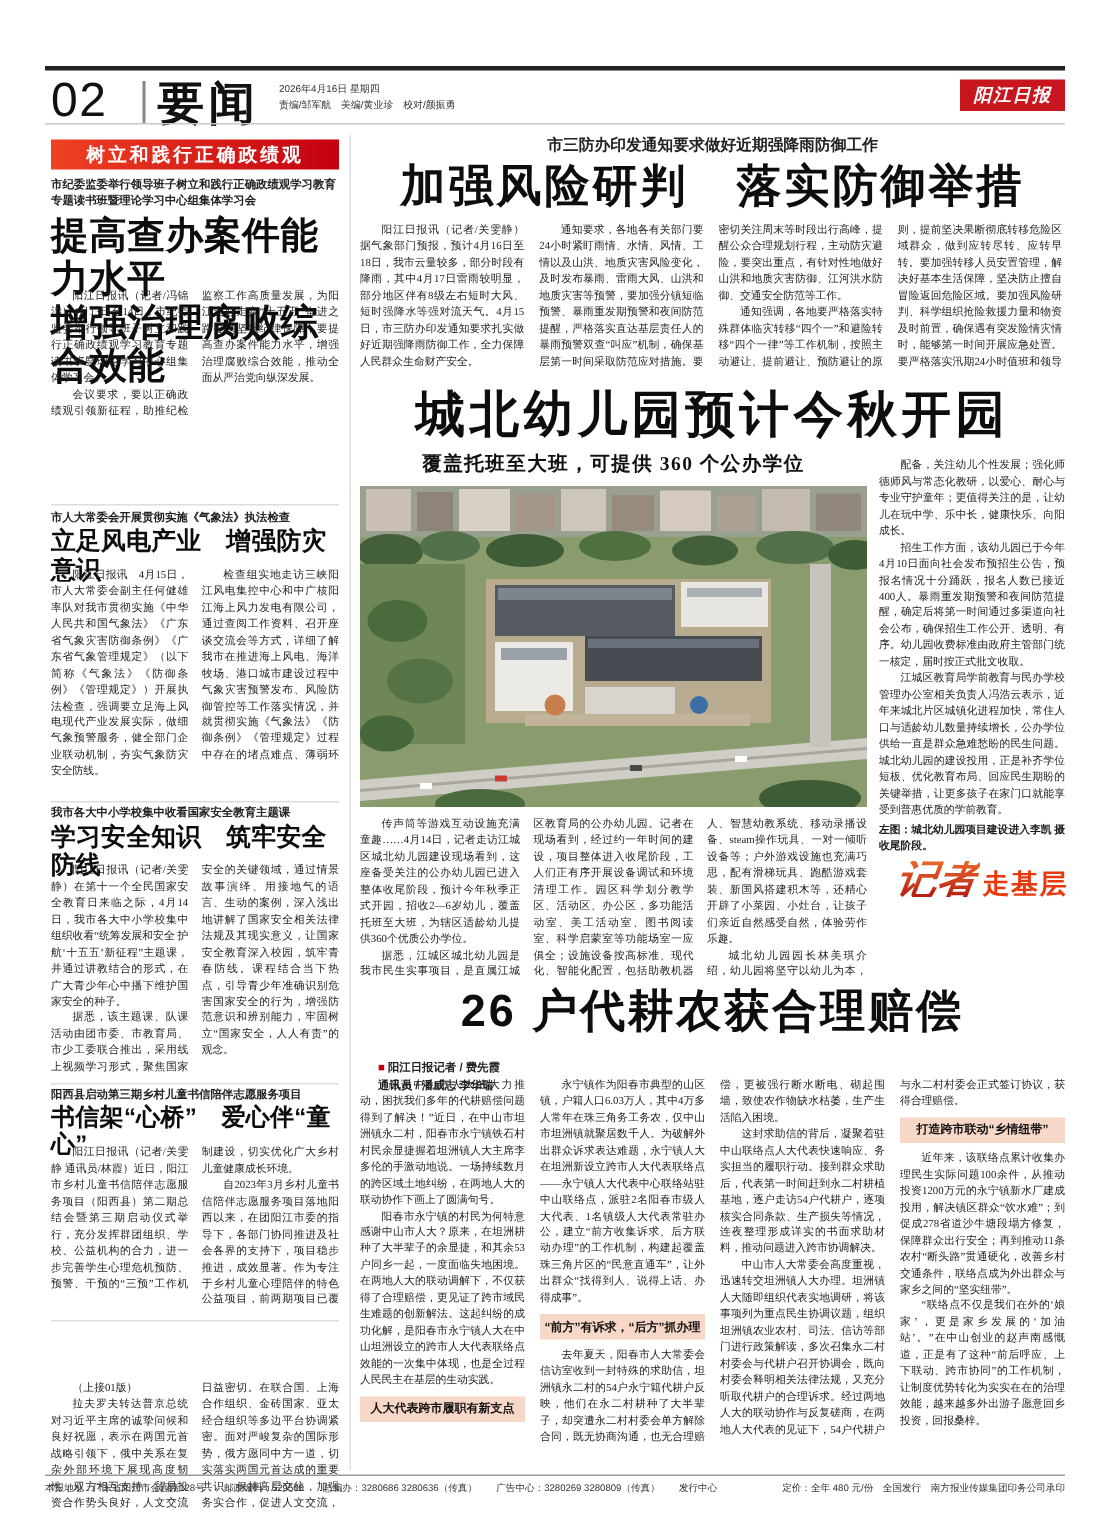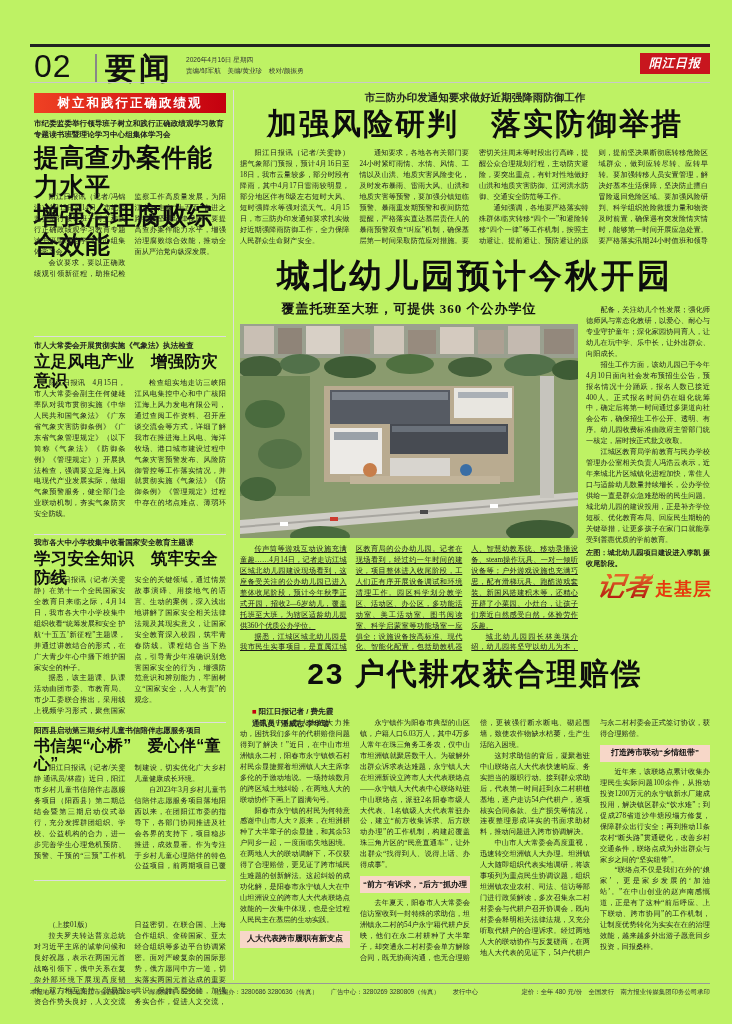--- a/index.html
+++ b/index.html
@@ -1,16 +1,16 @@
 <!DOCTYPE html>
 <html><head>
 <meta charset="utf-8">
 <style>
   html,body{margin:0;padding:0;background:#d8d8d8;}
-  .page{position:relative;width:732px;height:1024px;margin:0 auto;background:#bef264;
+  .page{position:relative;width:732px;height:1024px;margin:0 auto;background:#ffffff;
         font-family:"Liberation Serif",serif;color:#1a1a1a;overflow:hidden;}
   .abs{position:absolute;}
   .sans{font-family:"Liberation Sans",sans-serif;}
   .rule{background:#222;}
   .thin{background:#c9c9c9;}
   .center{text-align:center;}
   
   .pageno{font-size:32px;font-weight:500;letter-spacing:1px;color:#111;}
   .section-title{font-size:31px;font-weight:900;letter-spacing:3px;color:#111;}
   .dateline{font-size:6.6px;line-height:1.6;color:#333;}
@@ -176,40 +176,40 @@
       <rect x="90" y="193" width="8" height="4" fill="#cc3b2f"></rect>
       <rect x="180" y="186" width="8" height="4" fill="#4a4a4a"></rect>
       <rect x="250" y="180" width="8" height="4" fill="#ffffff"></rect>
 
       <ellipse cx="80" cy="212" rx="30" ry="10" fill="#4a6b3e"></ellipse>
       <ellipse cx="300" cy="208" rx="34" ry="12" fill="#3e5c35"></ellipse>
     </svg>
   </div>
 
   <div class="abs bt" style="left:586px;top:305px;width:124px;height:240px;">
-      <p>配备，关注幼儿个性发展；强化师德师风与常态化教研，以爱心、耐心与专业守护童年；深化家园协同育人，让幼儿在玩中学、乐中长，让外出群众、向阳成长。</p>
-      <p>招生工作方面，该幼儿园已于今年4月10日面向社会发布预招生公告，预报名情况十分踊跃，报名人数已接近400人。正式报名时间仍在细化统筹中，确定后将第一时间通过多渠道向社会公布，确保招生工作公开、透明、有序。幼儿园收费标准由政府主管部门统一核定，届时按正式批文收取。</p>
+      <p>配备，关注幼儿个性发展；强化师德师风与常态化教研，以爱心、耐心与专业守护童年；更值得关注的是，让幼儿在玩中学、乐中长，健康快乐、向阳成长。</p>
+      <p>招生工作方面，该幼儿园已于今年4月10日面向社会发布预招生公告，预报名情况十分踊跃，报名人数已接近400人。暴雨重发期预警和夜间防范提醒，确定后将第一时间通过多渠道向社会公布，确保招生工作公开、透明、有序。幼儿园收费标准由政府主管部门统一核定，届时按正式批文收取。</p>
       <p>江城区教育局学前教育与民办学校管理办公室相关负责人冯浩云表示，近年来城北片区城镇化进程加快，常住人口与适龄幼儿数量持续增长，公办学位供给一直是群众急难愁盼的民生问题。城北幼儿园的建设投用，正是补齐学位短板、优化教育布局、回应民生期盼的关键举措，让更多孩子在家门口就能享受到普惠优质的学前教育。</p>
     </div>
   <div class="abs caption" style="left:586px;top:548px;width:124px;">
     <span class="credit">李凯 摄</span>
     <span>左图：城北幼儿园项目建设进入收尾阶段。</span>
   </div>
   <div class="abs rep-logo" style="left:598px;top:574px;">
     <span class="rep-a">记者</span>
     <span class="rep-b">走基层</span>
   </div>
 
-  <div class="abs bt cols3" style="left:240px;top:544px;width:338px;height:112px;text-decoration:underline;">
+  <div class="abs bt cols3" style="left:240px;top:544px;width:338px;height:112px;">
       <p>传声筒等游戏互动设施充满童趣……4月14日，记者走访江城区城北幼儿园建设现场看到，这座备受关注的公办幼儿园已进入整体收尾阶段，预计今年秋季正式开园，招收2—6岁幼儿，覆盖托班至大班，为辖区适龄幼儿提供360个优质公办学位。</p>
       <p>据悉，江城区城北幼儿园是我市民生实事项目，是直属江城区教育局的公办幼儿园。记者在现场看到，经过约一年时间的建设，项目整体进入收尾阶段，工人们正有序开展设备调试和环境清理工作。园区科学划分教学区、活动区、办公区，多功能活动室、美工活动室、图书阅读室、科学启蒙室等功能场室一应俱全；设施设备按高标准、现代化、智能化配置，包括助教机器人、智慧幼教系统、移动录播设备、steam操作玩具、一对一倾听设备等；户外游戏设施也充满巧思，配有滑梯玩具、跑酷游戏套装、新国风搭建积木等，还精心开辟了小菜园、小灶台，让孩子们亲近自然感受自然，体验劳作乐趣。</p>
       <p>城北幼儿园园长林美琪介绍，幼儿园将坚守以幼儿为本，秉持“自然润心、阳光向善”理念，打造有温度、高品质的公办园，严格遵循《3—6岁儿童学习与发展指南》，坚持游戏化教学，落实“两教一保”</p>
     </div>
 
-  <div class="abs hl hl-big center" style="left:240px;top:654px;width:470px;">23 户代耕农获合理赔偿</div>
+  <div class="abs hl hl-big center" style="left:240px;top:654px;width:470px;">26 户代耕农获合理赔偿</div>
   <div class="abs byline sans" style="left:252px;top:694px;width:180px;">
     <span class="sq">■</span><span>阳江日报记者 / 费先霞
 通讯员 / 潘威志 李华瑞</span>
   </div>
   <div class="abs bt cols4" style="left:240px;top:718px;width:470px;height:262px;">
       <p>“感谢中山市人大的大力推动，困扰我们多年的代耕赔偿问题得到了解决！”近日，在中山市坦洲镇永二村，阳春市永宁镇铁石村村民余显捷握着坦洲镇人大主席李多伦的手激动地说。一场持续数月的跨区域土地纠纷，在两地人大的联动协作下画上了圆满句号。</p>
       <p>阳春市永宁镇的村民为何特意感谢中山市人大？原来，在坦洲耕种了大半辈子的余显捷，和其余53户同乡一起，一度面临失地困境。在两地人大的联动调解下，不仅获得了合理赔偿，更见证了跨市域民生难题的创新解法。这起纠纷的成功化解，是阳春市永宁镇人大在中山坦洲设立的跨市人大代表联络点效能的一次集中体现，也是全过程人民民主在基层的生动实践。</p>
       <div class="flow-subhead">人大代表跨市履职有新支点</div>
       <p>永宁镇作为阳春市典型的山区镇，户籍人口6.03万人，其中4万多人常年在珠三角务工务农，仅中山市坦洲镇就聚居数千人。为破解外出群众诉求表达难题，永宁镇人大在坦洲新设立跨市人大代表联络点——永宁镇人大代表中心联络站驻中山联络点，派驻2名阳春市级人大代表、1名镇级人大代表常驻办公，建立“前方收集诉求、后方联动办理”的工作机制，构建起覆盖珠三角片区的“民意直通车”，让外出群众“找得到人、说得上话、办得成事”。</p>
       <div class="flow-subhead">“前方”有诉求，“后方”抓办理</div>

